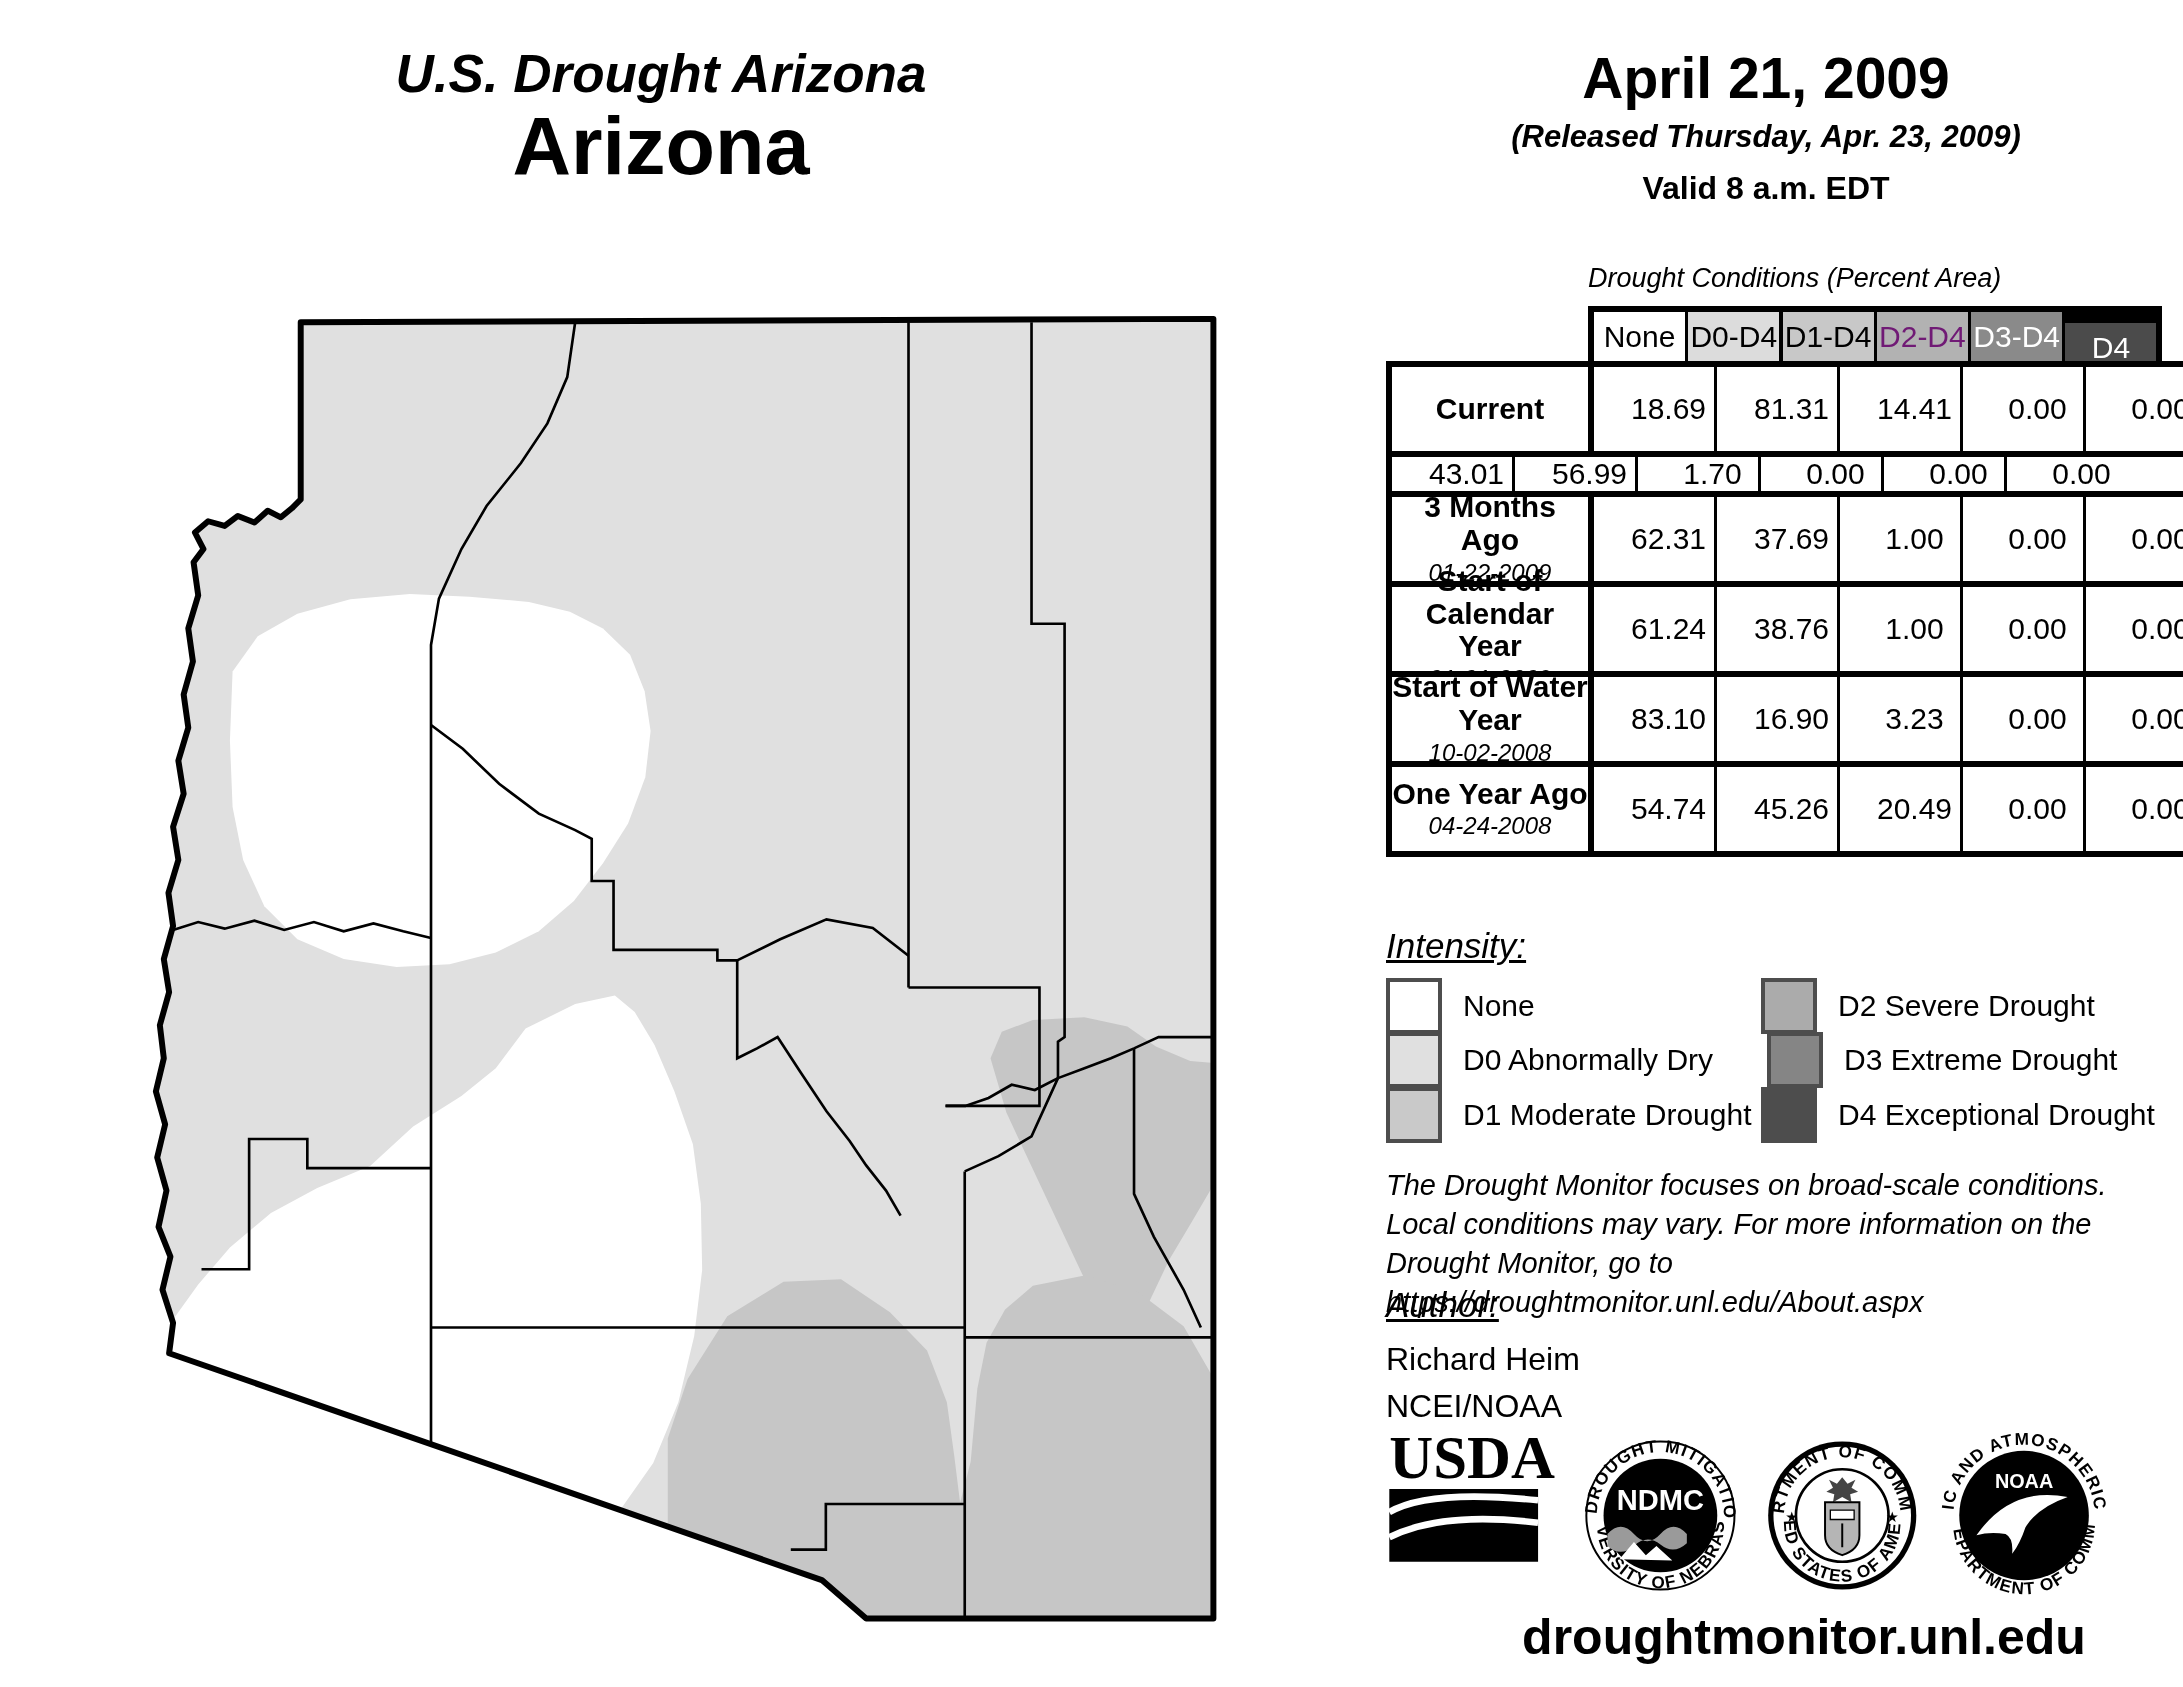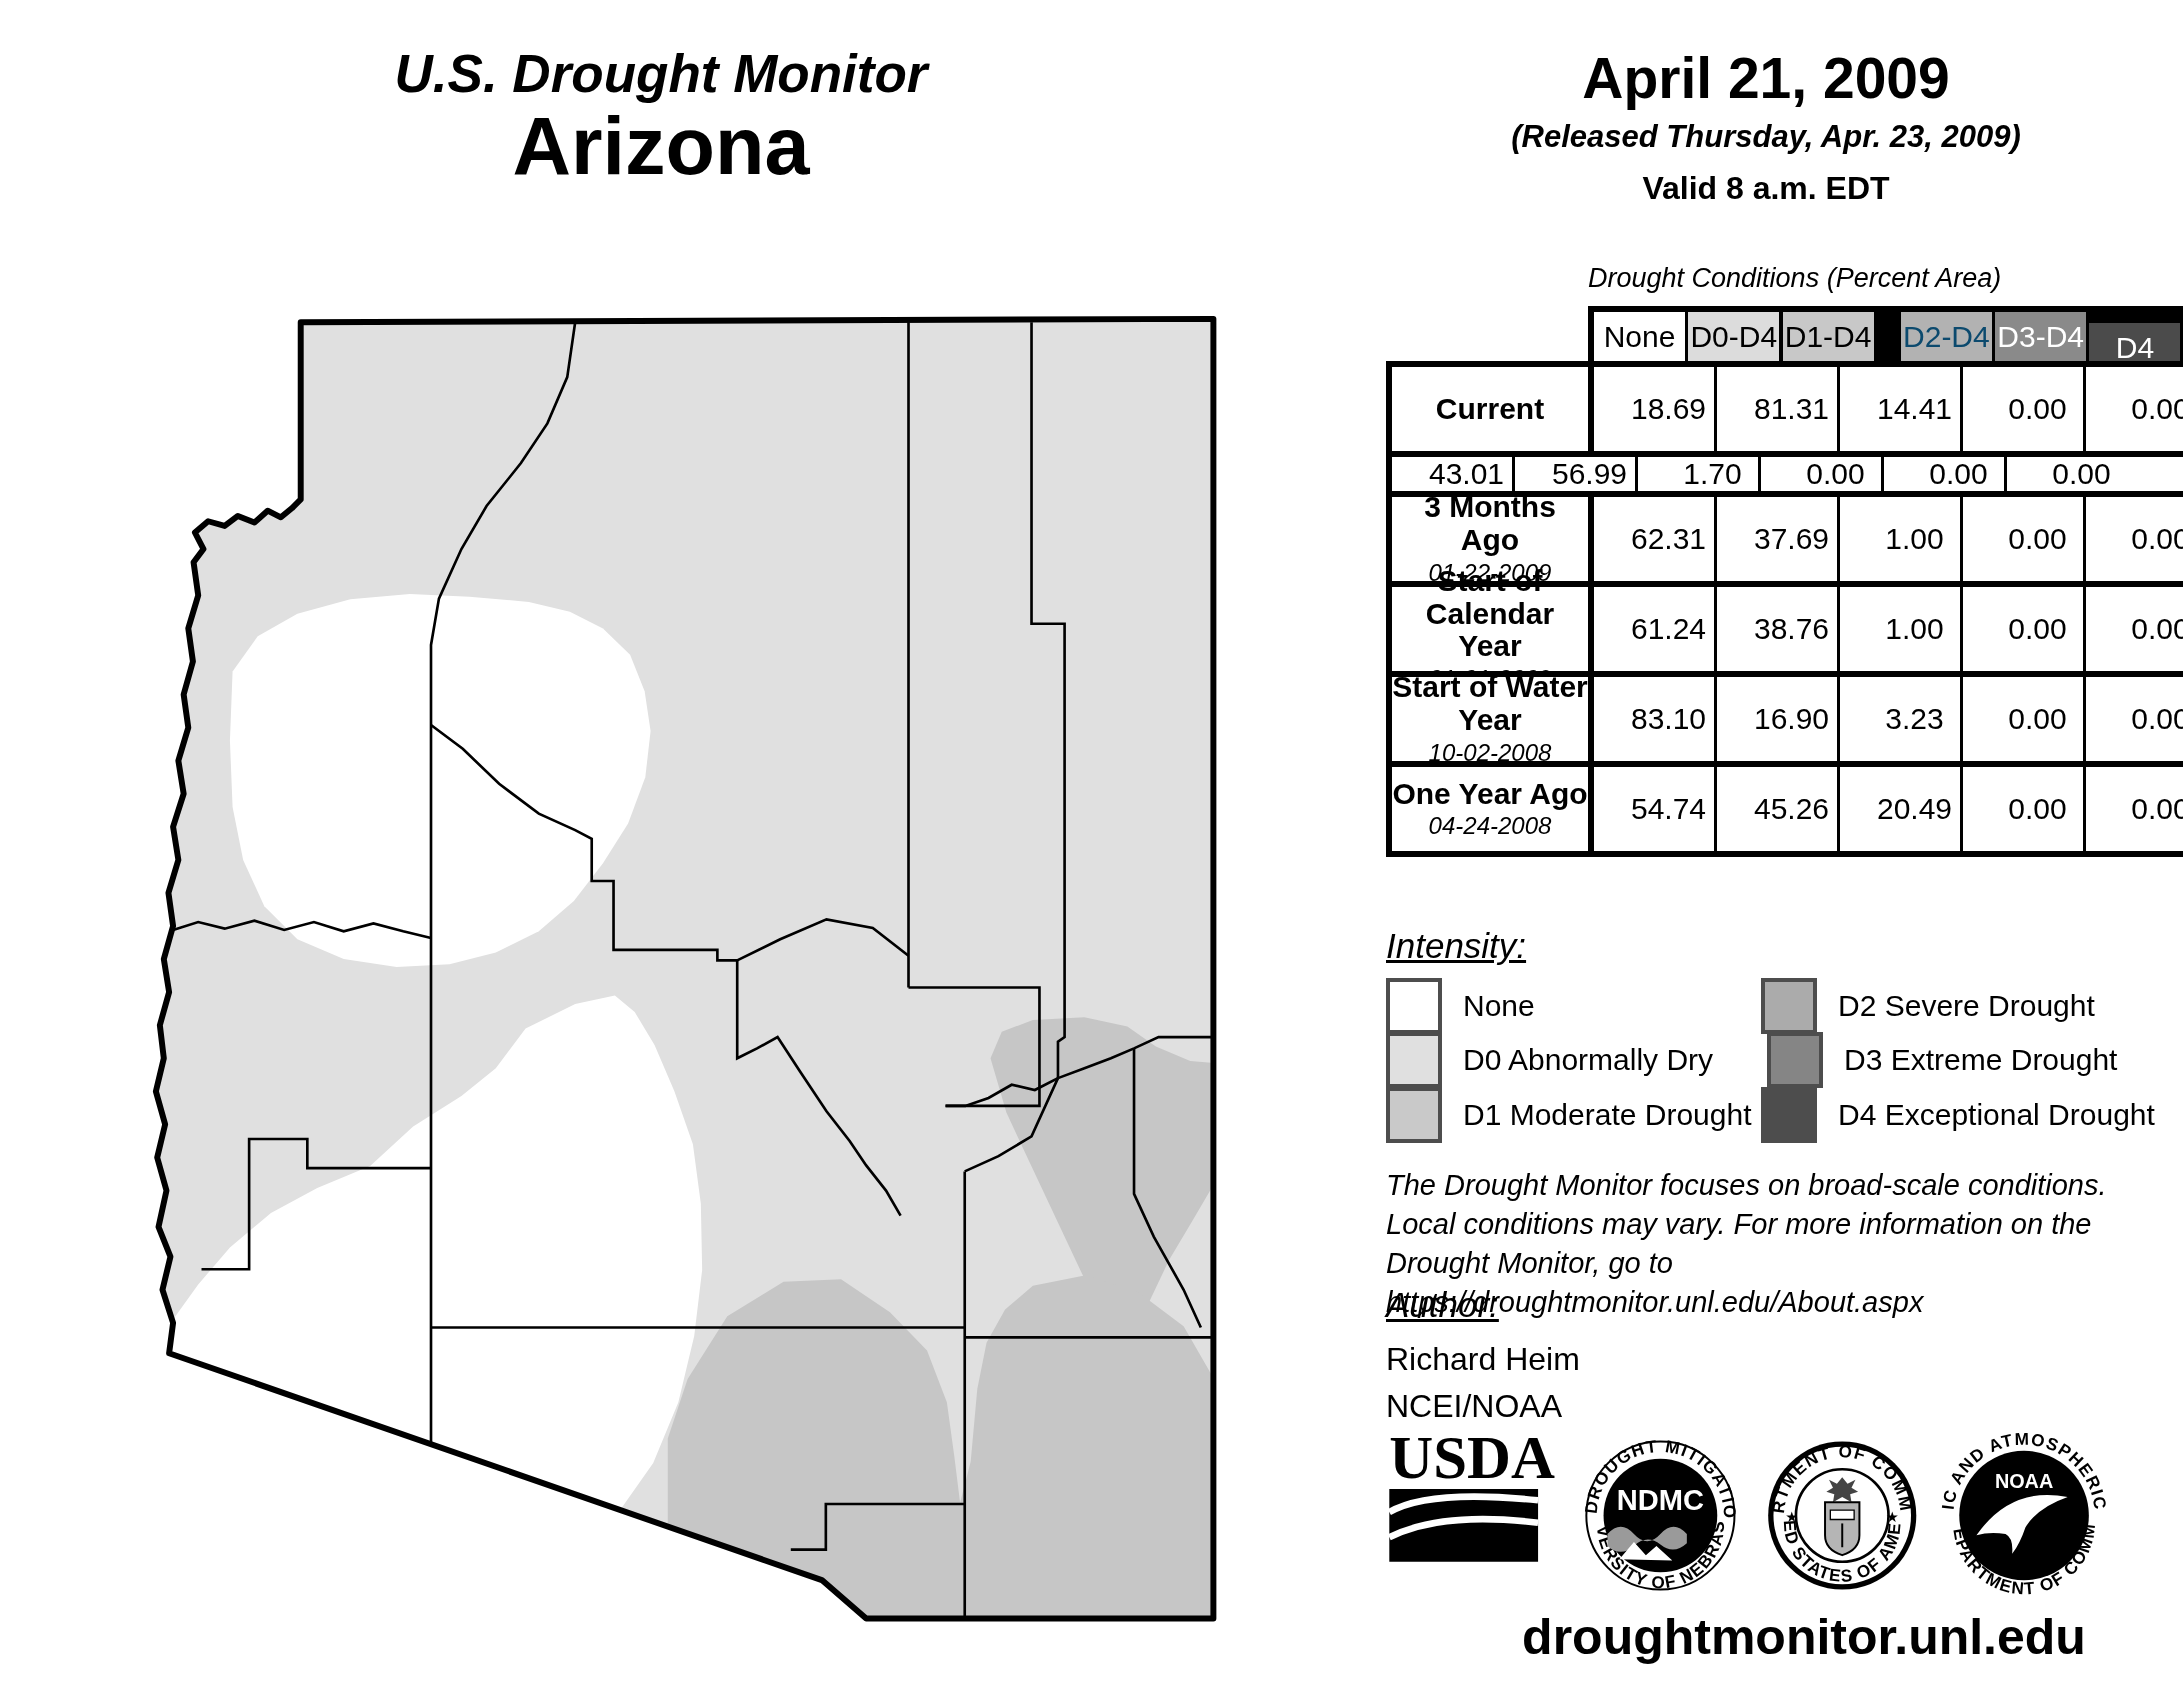--- a/index.html
+++ b/index.html
@@ -100,38 +100,38 @@
     </g>
 
     <path fill="none" stroke="#000" stroke-width="9" stroke-linejoin="round" d="M455,487 L1835,482 L1835,2447 L1310,2447 L1243,2389 L256,2046
              L262,2000 246,1950 258,1900 240,1855 252,1800 238,1750 250,1700 236,1650
              248,1600 242,1550 256,1500 248,1450 262,1400 255,1350 270,1300 262,1250
              278,1200 270,1150 285,1100 278,1050 292,1000 285,950 300,900 293,850
              308,830 295,805 315,788 340,795 360,780 385,790 405,772 425,782 442,768 455,755 Z"></path>
   </svg>
 
   <div class="abs title-block">
-    <div class="t1">U.S. Drought Monitor</div>
+    <div class="t1">U.S. Drought Arizona</div>
     <div class="t2">Arizona</div>
   </div>
 
   <div class="abs date-block">
     <div class="d1">April 21, 2009</div>
     <div class="d2">(Released Thursday, Apr. 23, 2009)</div>
     <div class="d3">Valid 8 a.m. EDT</div>
   </div>
 
   <div class="abs tbl-caption">Drought Conditions (Percent Area)</div>
 
   <div class="abs dmtable" style="width:761px;height:599px;">
     <div class="hdr-row">
       <div class="hdr-cell" style="background:#ffffff;color:#000;">None</div>
       <div class="hdr-cell" style="background:#dcdcdc;color:#000;">D0-D4</div>
       <div class="hdr-cell" style="background:#c8c8c8;color:#000;">D1-D4</div>
-      <div class="hdr-cell" style="background:#b2b2b2;color:#0c4a6e;margin-left:24px;">D2-D4</div>
+      <div class="hdr-cell" style="background:#b2b2b2;color:#701a75;">D2-D4</div>
       <div class="hdr-cell" style="background:#8a8a8a;color:#fff;">D3-D4</div>
       <div class="hdr-cell" style="background:#4b4b4b;color:#fff;">D4</div>
     </div>
 
     <div class="body-grid">
 
       <div class="brow">
         <div class="lblcell">
             <div class="lbl">Current</div>
           </div>

